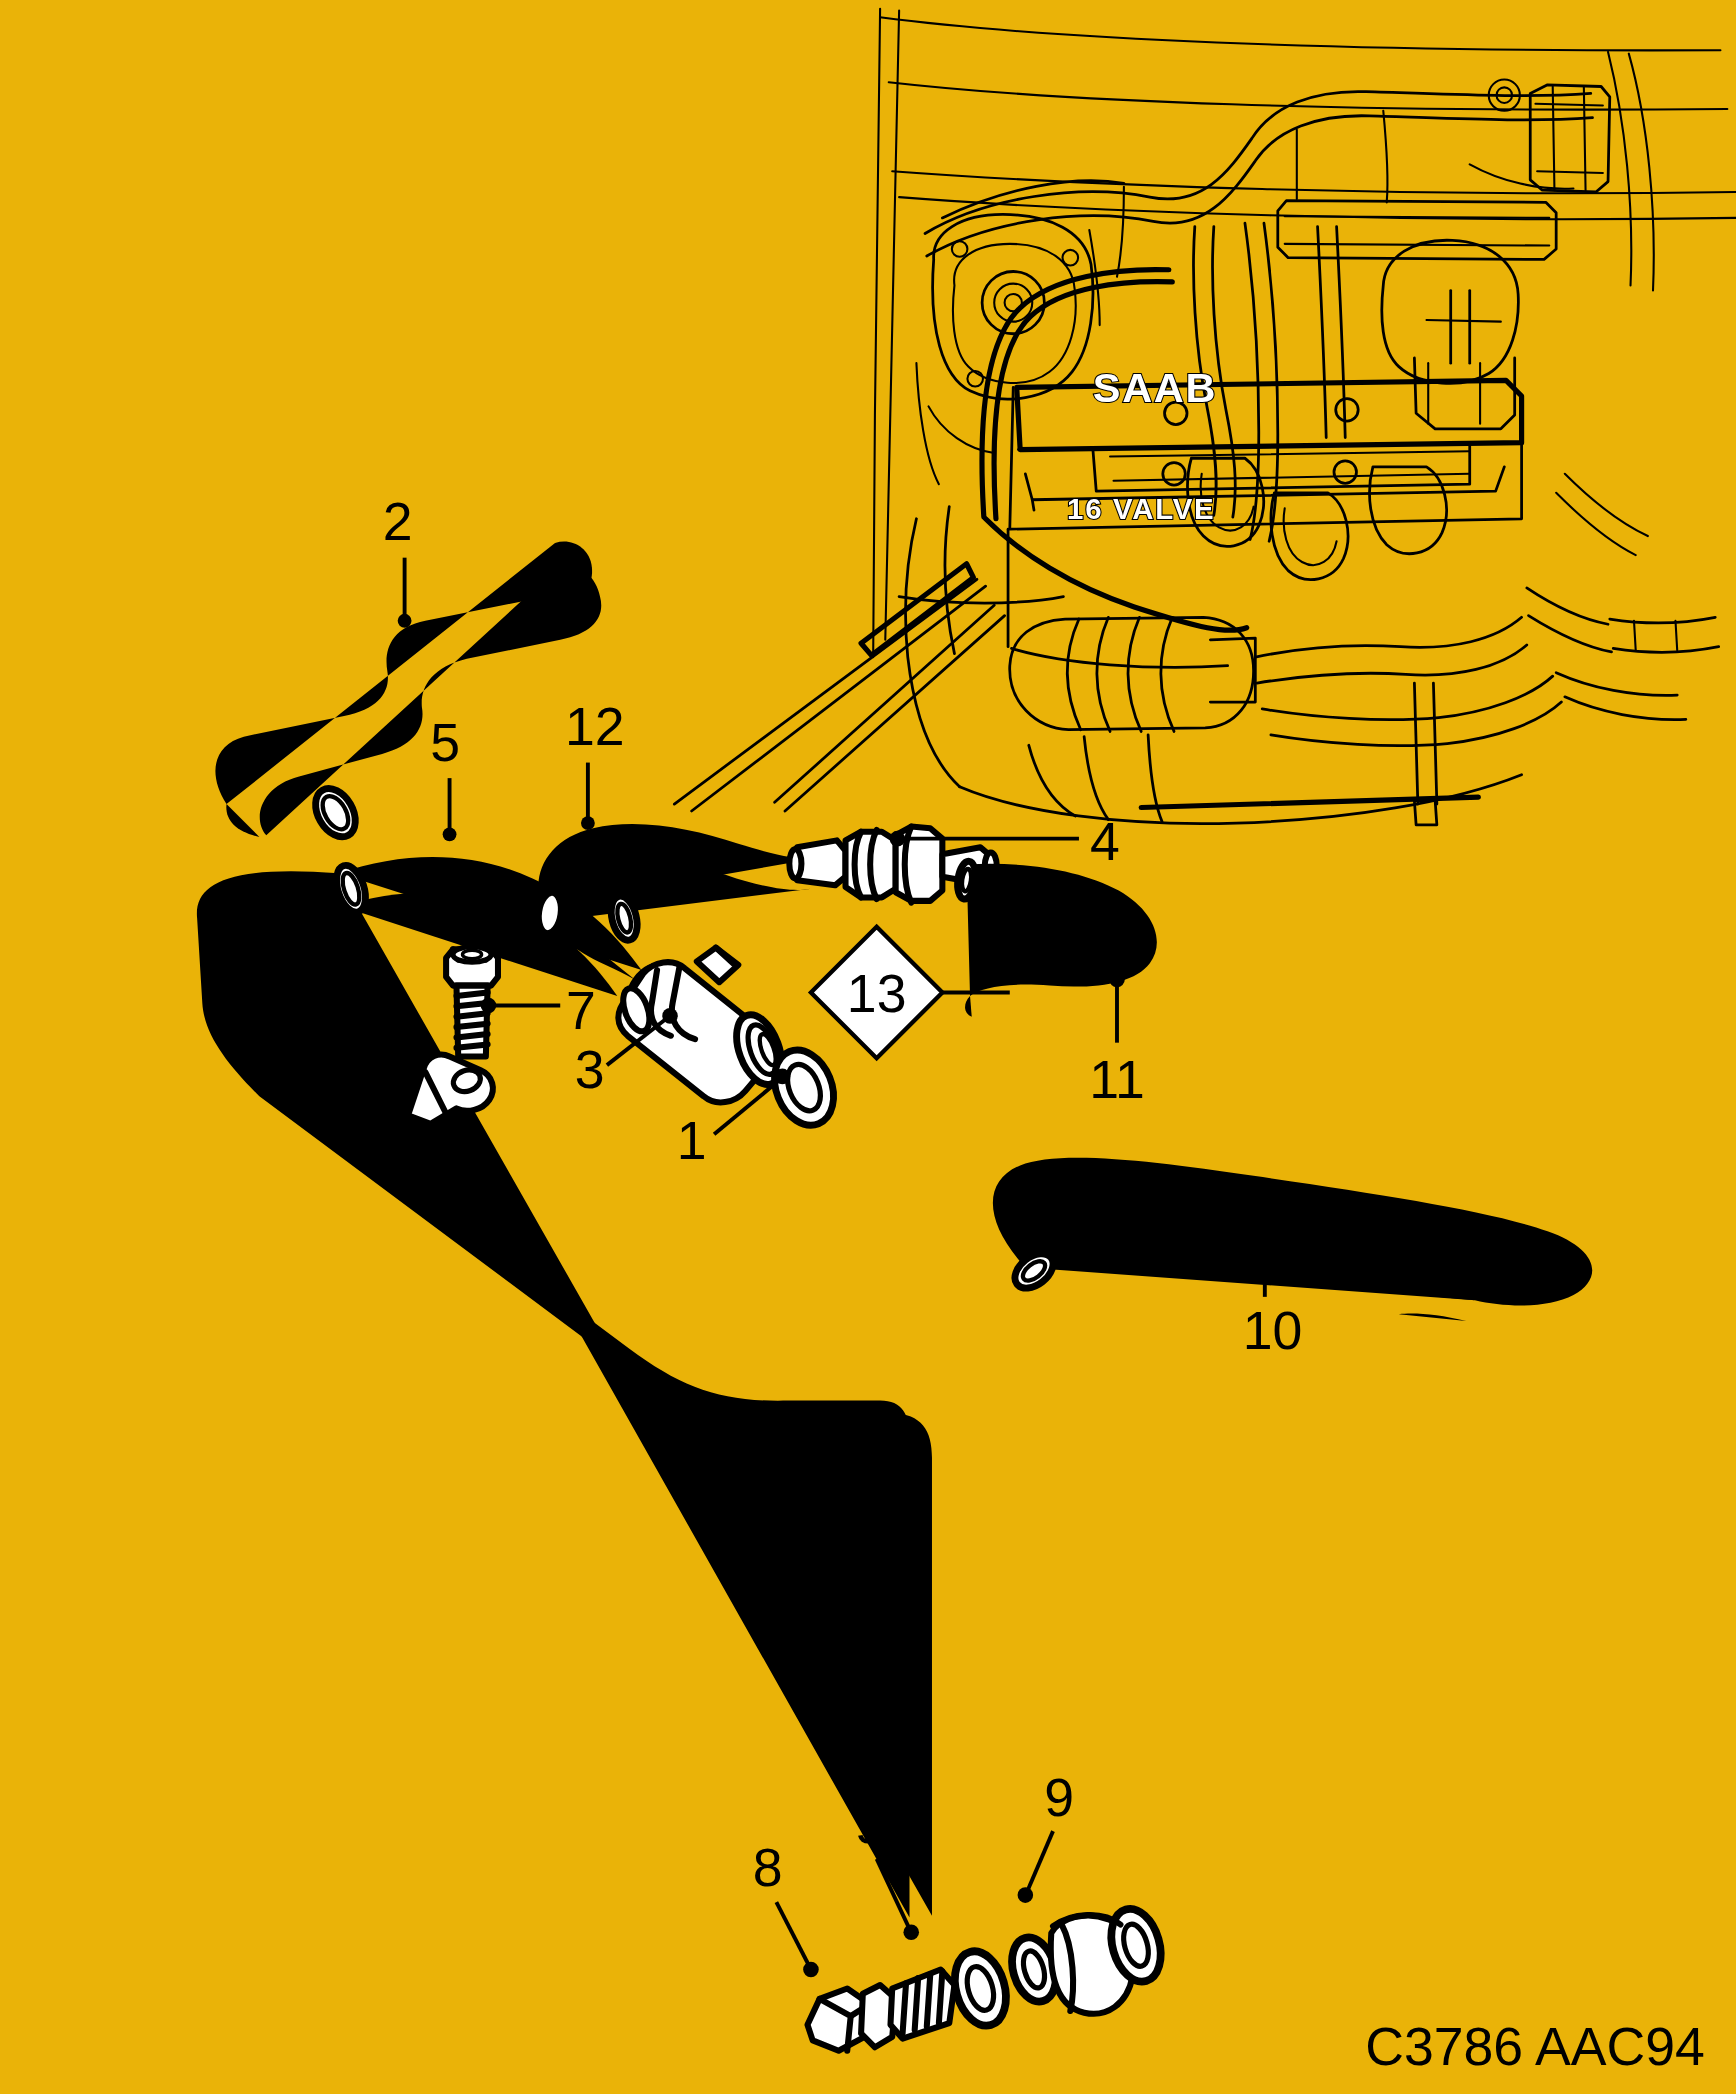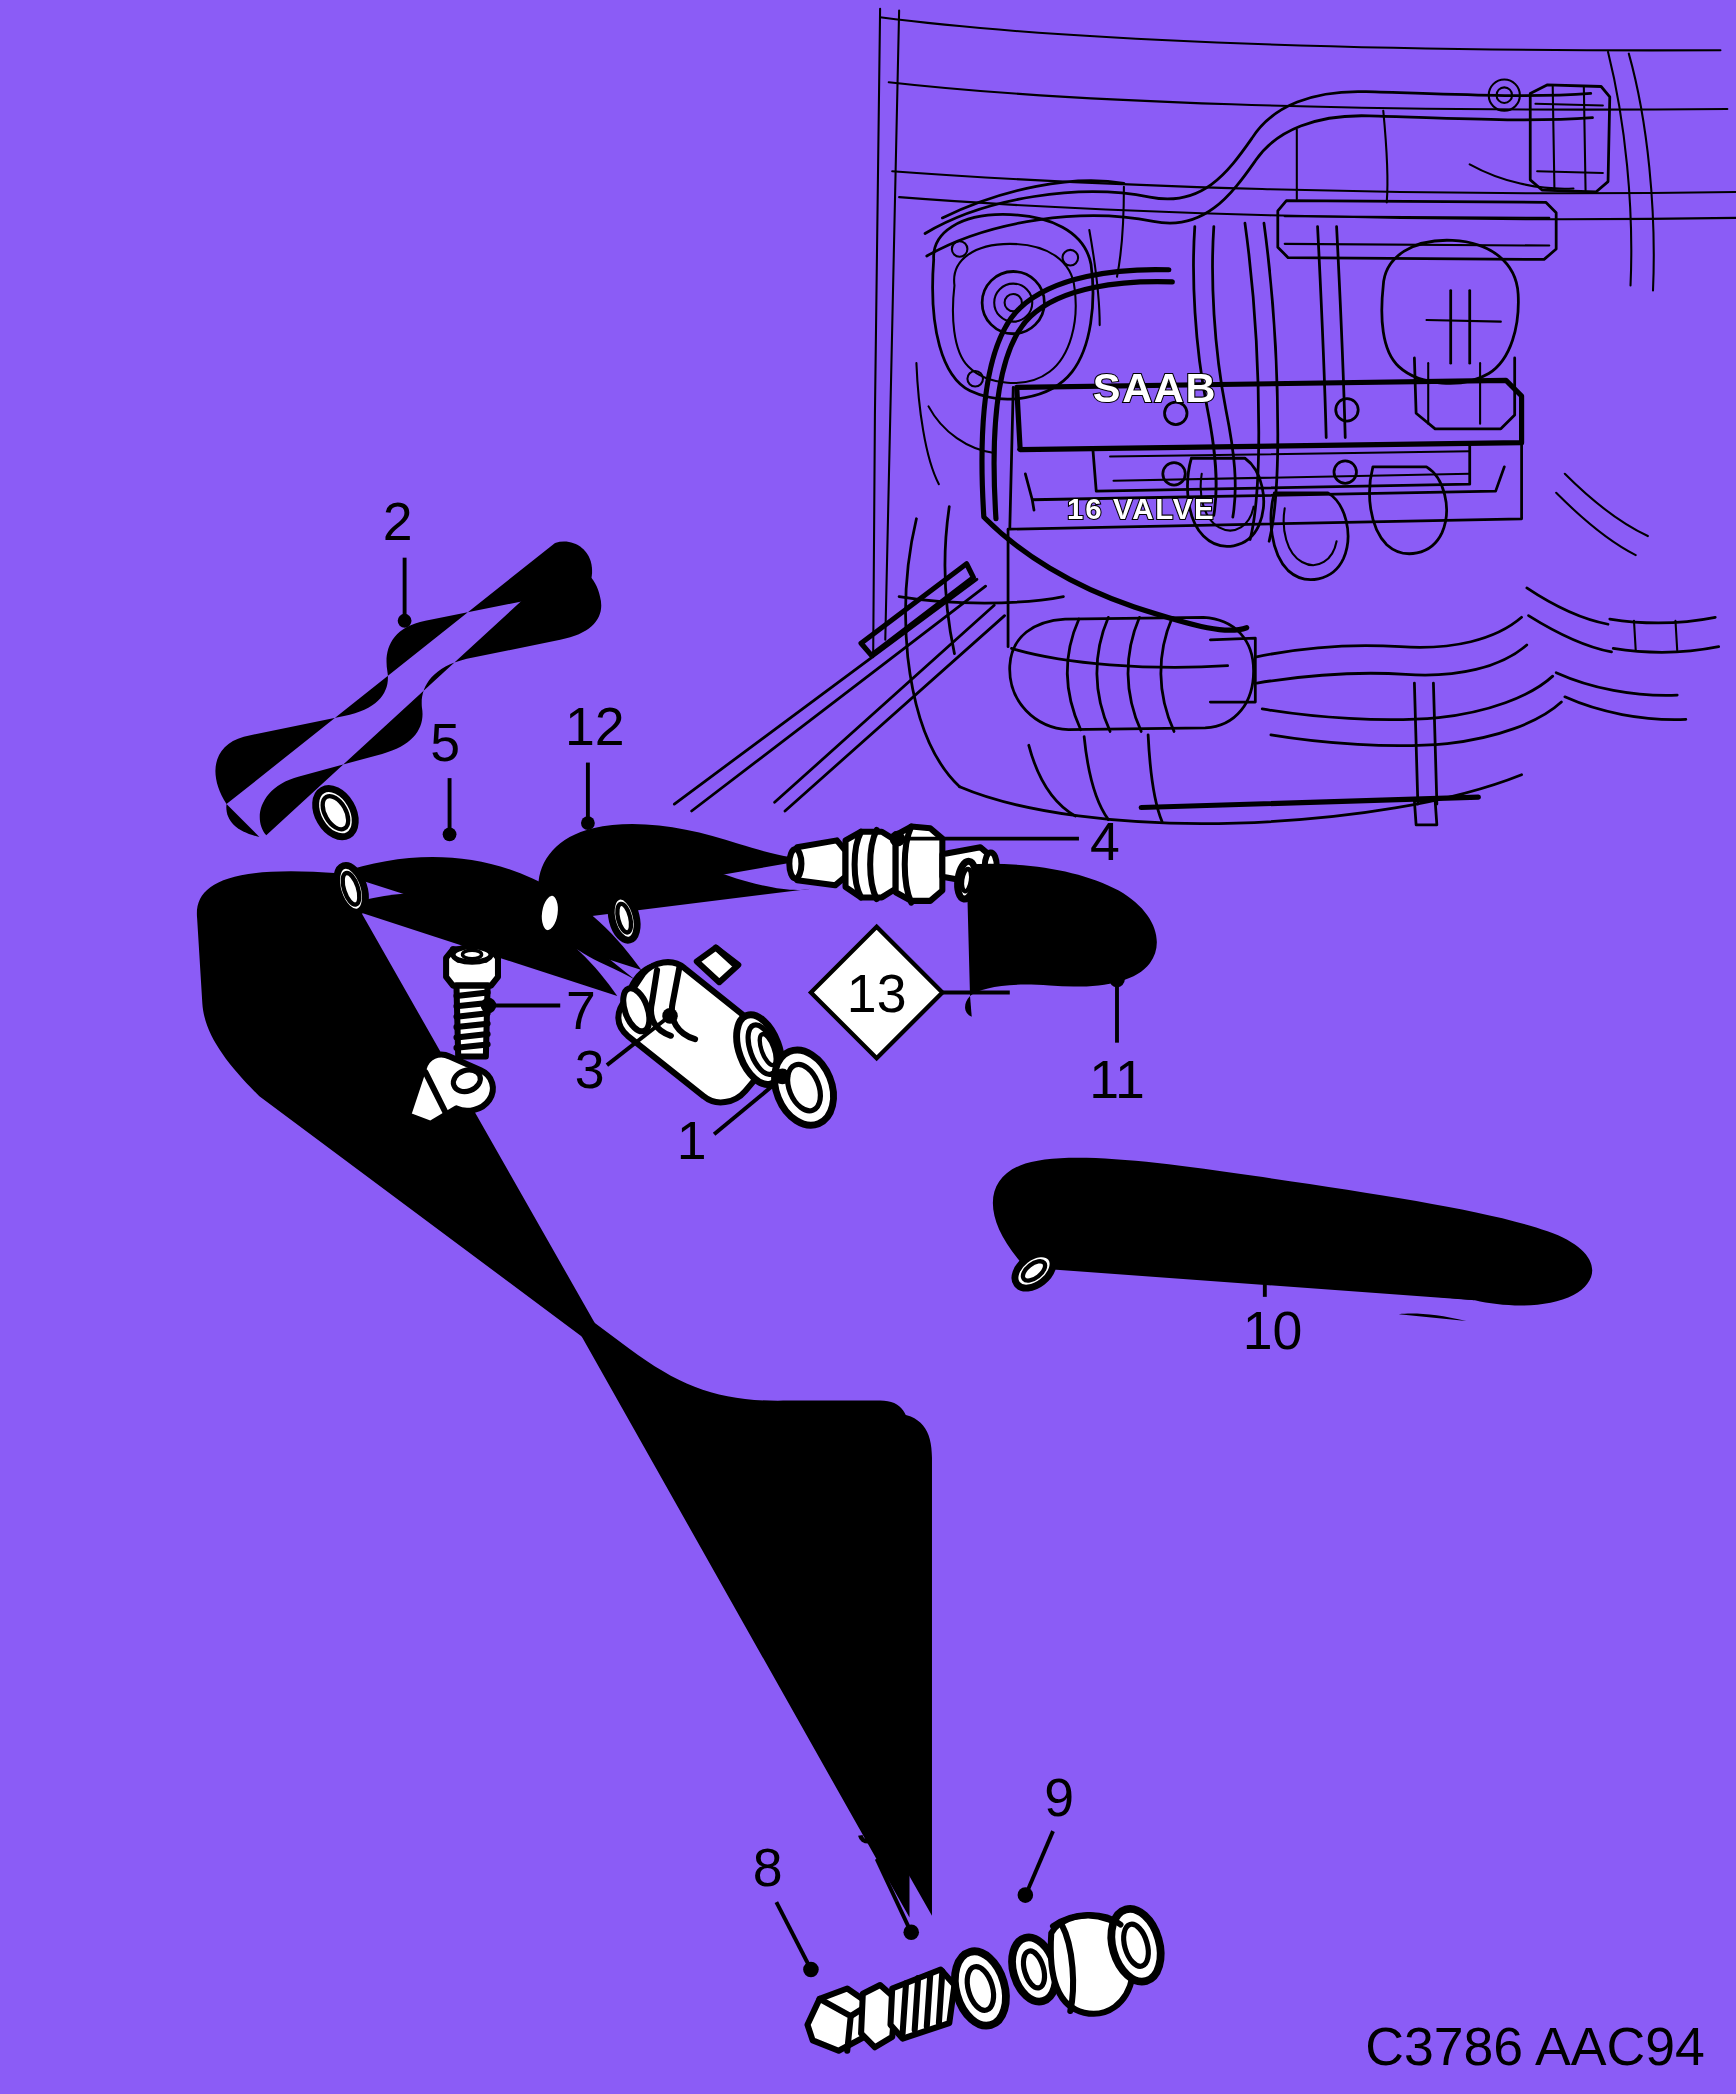--- a/index.html
+++ b/index.html
@@ -9,21 +9,21 @@
     background: #ffffff;
   }
   body {
     font-family: "Liberation Sans", sans-serif;
     color: #000000;
   }
   #page {
     position: relative;
     width: 1736px;
     height: 2094px;
-    background: #8b5cf6;
+    background: #eab308;
     overflow: hidden;
   }
   #diagram-svg {
     position: absolute;
     left: 0;
     top: 0;
     width: 1736px;
     height: 2094px;
   }
   .callout-text {

